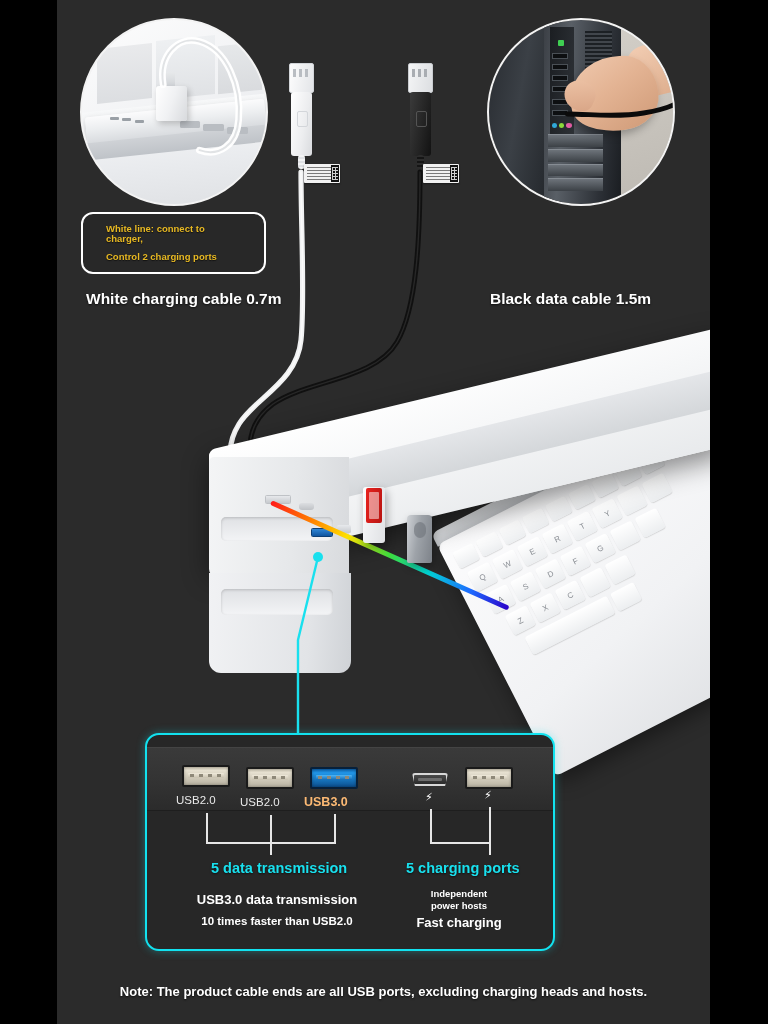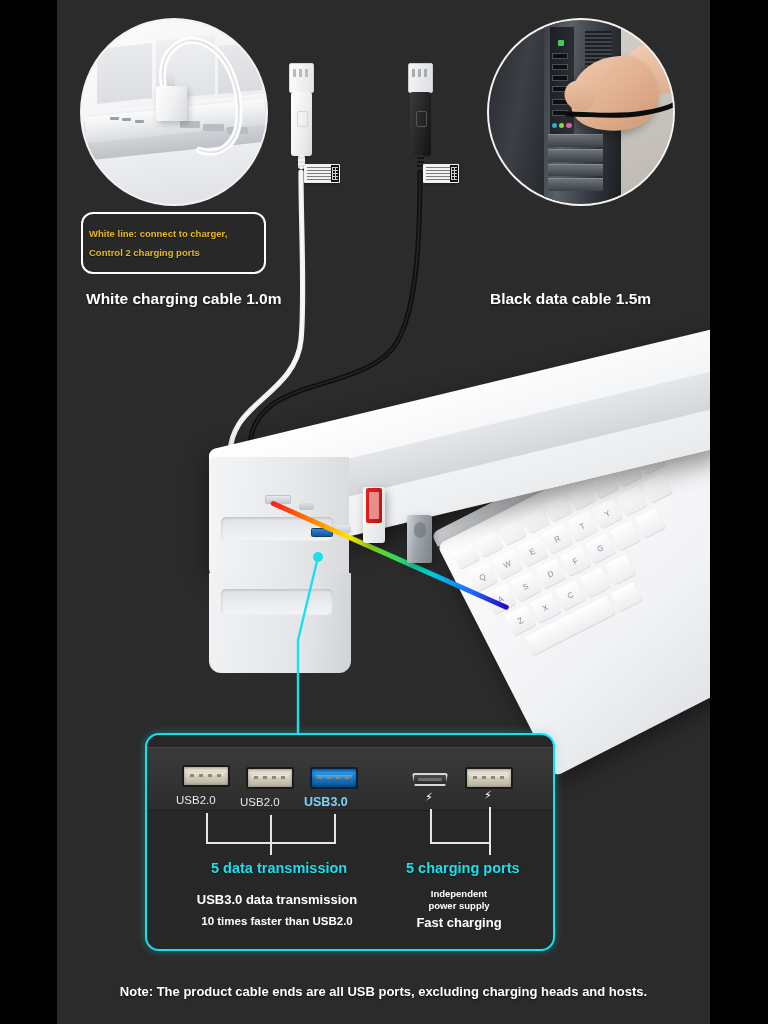--- a/index.html
+++ b/index.html
@@ -95,21 +95,21 @@
              background:repeating-linear-gradient(180deg,#f0f0f0 0 1px,transparent 1px 3px),
                         repeating-linear-gradient(90deg,#f0f0f0 0 1px,transparent 1px 3px);
              opacity:.85;display:block;}
 
   
   .callout{position:absolute;border:2px solid #ffffff;border-radius:12px;
            background:rgba(38,38,38,.55);box-sizing:border-box;
            display:flex;flex-direction:column;justify-content:center;}
   .callout p{margin:0;color:#e8b923;font-weight:bold;
              text-shadow:0 1px 1px rgba(0,0,0,.6);}
-  #callout-left{left:24px;top:212px;width:185px;height:62px;padding:0 6px;}
+  #callout-left{left:24px;top:212px;width:185px;height:62px;padding:0 23px;}
   #callout-left p{font-size:9.5px;line-height:1.05;}
   #callout-left p:first-child{margin-bottom:9px;}
   #callout-right{left:409px;top:212px;width:225px;height:62px;padding:0 9px;}
   #callout-right p{font-size:9.2px;line-height:1.05;}
   #callout-right p:first-child{margin-bottom:9px;}
 
   .cable-title{position:absolute;color:#fff;font-weight:bold;font-size:15.5px;
                white-space:nowrap;text-shadow:0 1px 2px rgba(0,0,0,.7);}
   #title-white{left:29px;top:290px;}
   #title-black{left:433px;top:290px;}
@@ -189,21 +189,21 @@
          background:repeating-linear-gradient(90deg,#0a3c६b 0 4px,transparent 4px 9px);}
 
   .usb-micro{position:absolute;width:36px;height:13px;
          background:linear-gradient(180deg,#4a4a4a,#2a2a2a);
          border:2px solid #d8d8d8;border-radius:3px;box-sizing:border-box;
          clip-path:polygon(0 0,100% 0,92% 100%,8% 100%);}
   .usb-micro:after{content:"";position:absolute;left:14%;top:30%;width:72%;height:34%;
          background:#6d6d6d;border-radius:1px;}
 
   .port-label{position:absolute;color:#e9e9e9;font-size:11.5px;white-space:nowrap;}
-  .port-label.accent{color:#7dd3fc;font-weight:bold;font-size:12.5px;}
+  .port-label.accent{color:#fdba74;font-weight:bold;font-size:12.5px;}
 
   .lead{position:absolute;background:#e6e6e6;}
   .leadh{position:absolute;height:2px;background:#e6e6e6;}
   .bolt{position:absolute;color:#fff;font-size:11px;line-height:1;}
 
   .group-label{position:absolute;color:#19e0ee;font-weight:bold;font-size:14.5px;
                white-space:nowrap;text-shadow:0 1px 2px rgba(0,0,0,.6);}
   .panel-text{position:absolute;color:#fff;white-space:nowrap;font-weight:bold;
               text-align:center;}
 
@@ -322,21 +322,21 @@
                C186,426 188,462 206,486 C220,504 232,512 240,518" stroke="#101010" stroke-width="5" fill="none" stroke-linecap="round"></path>
       <path d="M363,172 C363,236 360,308 340,342 C318,380 250,380 216,404
                C186,426 188,462 206,486 C220,504 232,512 240,518" stroke="#3a3a3a" stroke-width="1.4" fill="none" stroke-linecap="round" opacity=".55"></path>
     </svg>
 
     <div class="callout" id="callout-left">
       <p>White line: connect to charger,</p>
       <p>Control 2 charging ports</p>
     </div>
 
-    <div class="cable-title" id="title-white">White charging cable 1.0m</div>
+    <div class="cable-title" id="title-white">White charging cable 0.7m</div>
     <div class="cable-title" id="title-black">Black data cable 1.5m</div>
 
     <div id="keyboard">
       <div class="kb-edge"></div>
       <div class="kb-body">
 
         <div class="kb-key" style="left:10px;top:14px;width:22px;height:18px;"></div>
         <div class="kb-key" style="left:36px;top:14px;width:22px;height:18px;"></div>
         <div class="kb-key" style="left:62px;top:14px;width:22px;height:18px;"></div>
         <div class="kb-key" style="left:88px;top:14px;width:22px;height:18px;"></div>
@@ -441,20 +441,20 @@
       <div class="lead" style="left:342px;top:72px;width:2px;height:48px;"></div>
       <div class="leadh" style="left:283px;top:107px;width:61px;"></div>
 
       <div class="group-label" style="left:64px;top:125px;">5 data transmission</div>
       <div class="group-label" style="left:259px;top:125px;">5 charging ports</div>
 
       <div class="panel-text" style="left:30px;top:157px;width:200px;font-size:13px;">USB3.0 data transmission</div>
       <div class="panel-text" style="left:30px;top:180px;width:200px;font-size:11.5px;">10 times faster than USB2.0</div>
 
       <div class="panel-text" style="left:252px;top:153px;width:120px;font-size:9.5px;">Independent</div>
-      <div class="panel-text" style="left:252px;top:165px;width:120px;font-size:9.5px;">power supply</div>
+      <div class="panel-text" style="left:252px;top:165px;width:120px;font-size:9.5px;">power hosts</div>
       <div class="panel-text" style="left:252px;top:180px;width:120px;font-size:13px;">Fast charging</div>
     </div>
 
     <div id="note">Note: The product cable ends are all USB ports, excluding charging heads and hosts.</div>
 
   </div>
 </div>
 
 </body></html>

